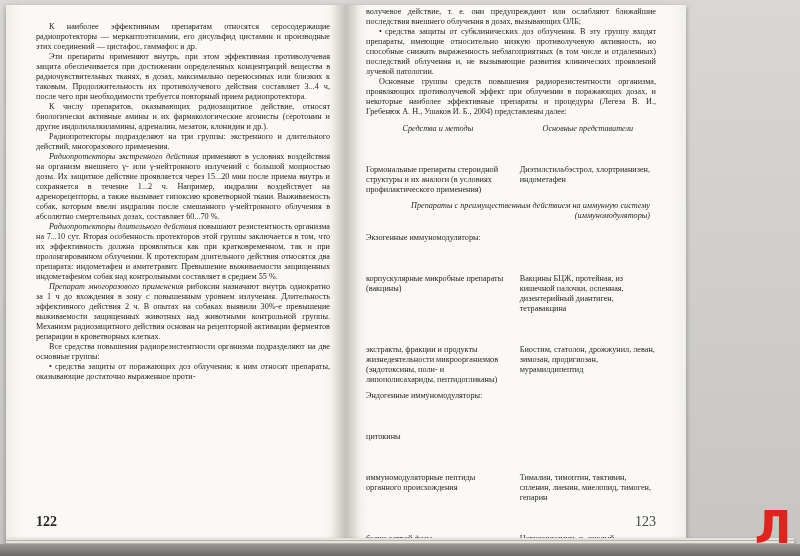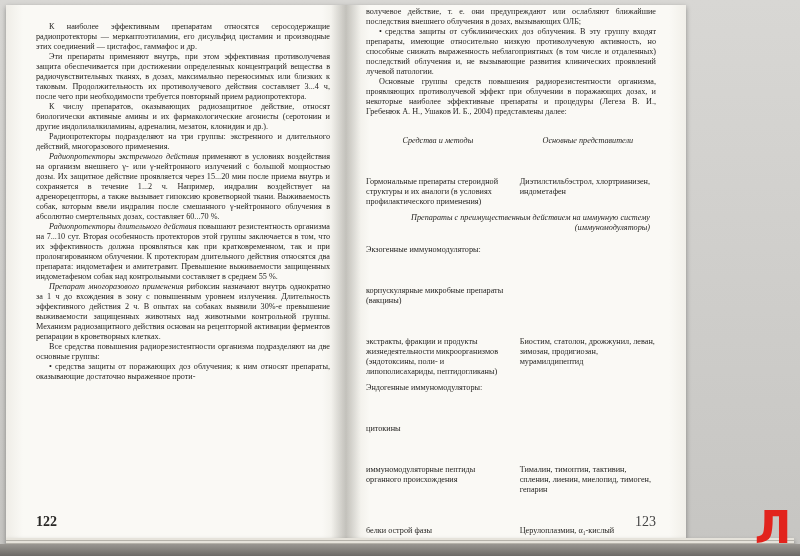--- a/index.html
+++ b/index.html
@@ -29,21 +29,21 @@
   .text p{margin:0;text-indent:13px;}
   .text p.noindent{text-indent:0;}
   .em{font-style:italic;}
   .bullet-char{margin-right:3px;}
   .pagenum{position:absolute;bottom:9px;font-size:14px;color:#2a2927;}
   .pagenum-left{left:30px;font-weight:bold;}
   .pagenum-right{right:30px;font-weight:normal;color:#444;}
   
   .tbl{margin-top:7px;text-align:left;}
   .tbl-head{display:flex;margin:3px 0 7px;}
-  .tbl-head div{font-style:italic;text-align:center;margin-top:12px;}
+  .tbl-head div{font-style:italic;text-align:center;}
   .c1{width:53%;padding-right:10px;box-sizing:border-box;}
   .c2{width:47%;}
   .row{display:flex;margin-bottom:6px;margin-top:31px;}
   .row div{text-align:left;text-indent:0;}
   .section{font-style:italic;text-align:right;margin:4px 6px 12px 6px;text-indent:0;}
   .group{margin:2px 0 5px;text-indent:0;text-align:left;}
   .watermark{
     position:absolute;right:6px;bottom:6px;width:42px;height:44px;
     color:#e2231d;font-family:"DejaVu Sans","Liberation Sans",sans-serif;
     font-weight:bold;font-size:44px;line-height:44px;text-align:center;
@@ -85,20 +85,21 @@
           <div class="c1">Гормональные препараты стероидной структуры и их аналоги (в условиях профилактического применения)</div>
           <div class="c2">Диэтилстильбэстрол, хлортрианизен, индометафен</div>
         </div>
 
         <div class="section">Препараты с преимущественным действием на иммунную систему (иммуномодуляторы)</div>
 
         <div class="group">Экзогенные иммуномодуляторы:</div>
 
         <div class="row">
           <div class="c1">корпускулярные микробные препараты (вакцины)</div>
+          <div class="c2">Вакцины БЦЖ, протейная, из кишечной палочки, оспенная, дизентерийный диантиген, тетравакцина</div>
         </div>
 
         <div class="row">
           <div class="c1">экстракты, фракции и продукты жизнедеятельности микроорганизмов (эндотоксины, поли- и липополисахариды, пептидогликаны)</div>
           <div class="c2">Биостим, статолон, дрожжунил, леван, зимозан, продигиозан, мурамилдипептид</div>
         </div>
 
         <div class="group">Эндогенные иммуномодуляторы:</div>
 
         <div class="row">

